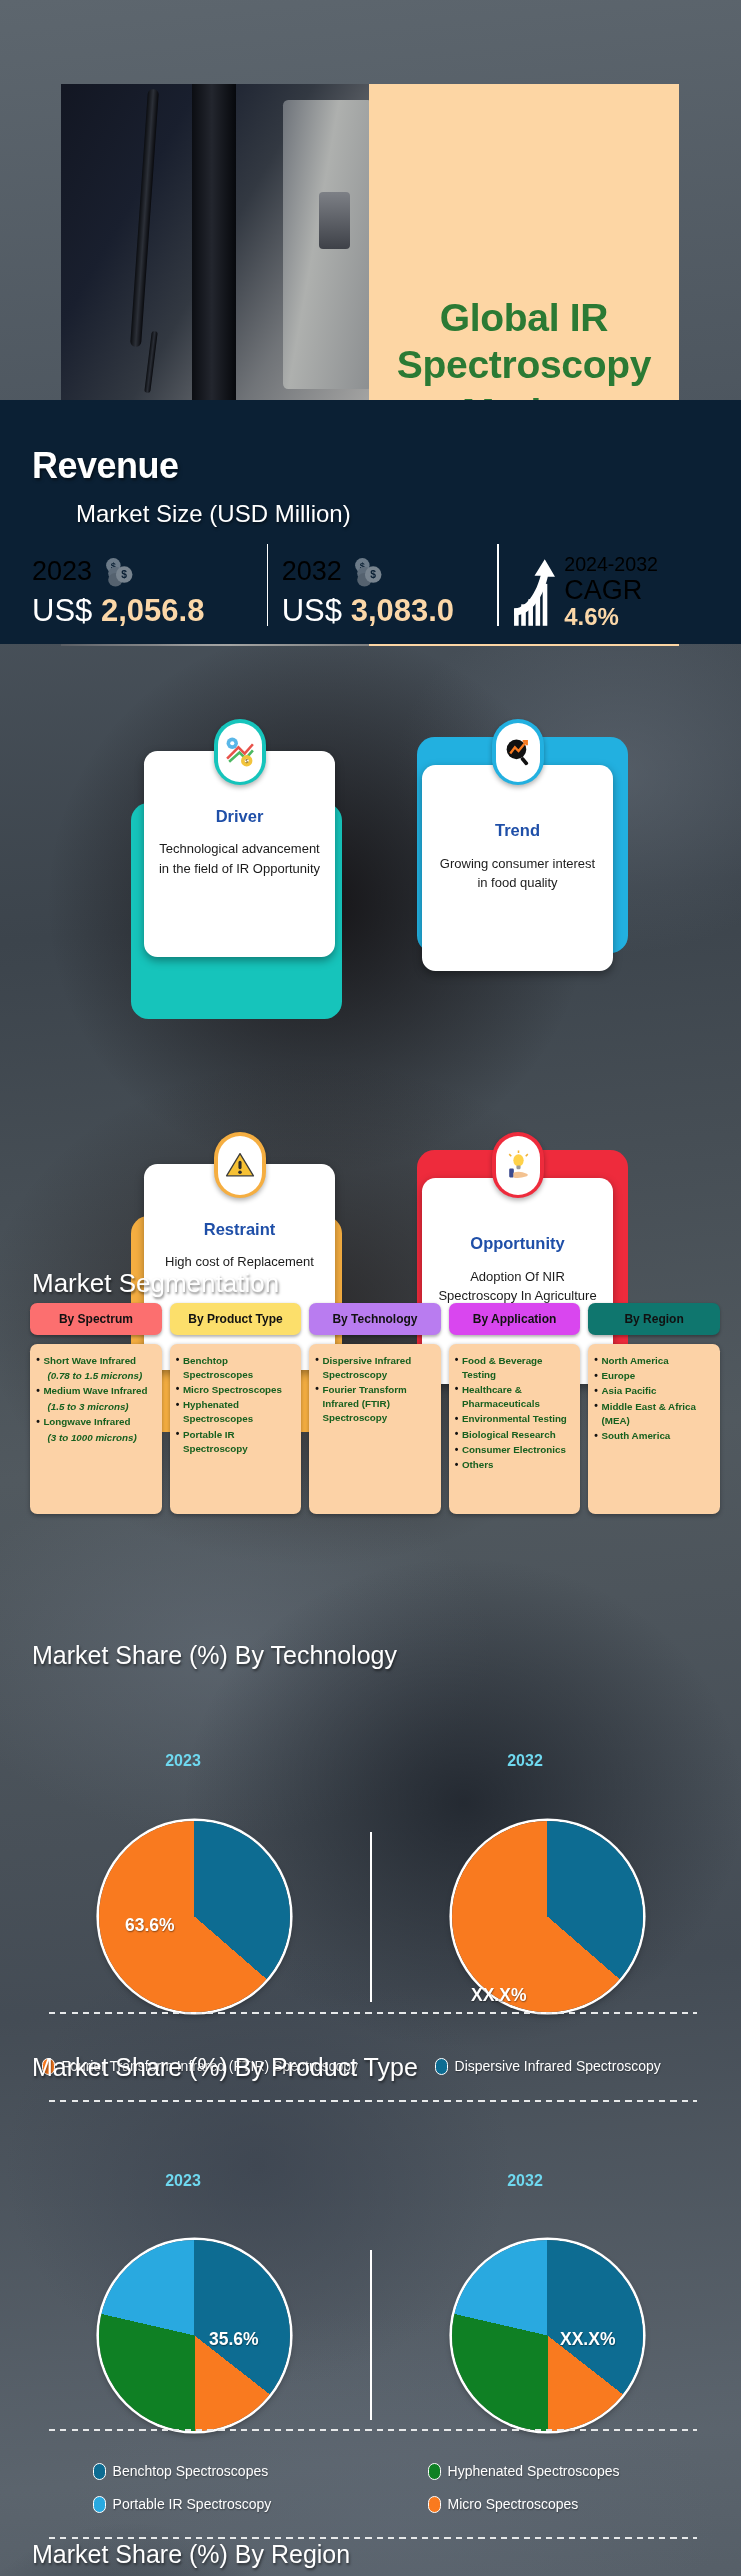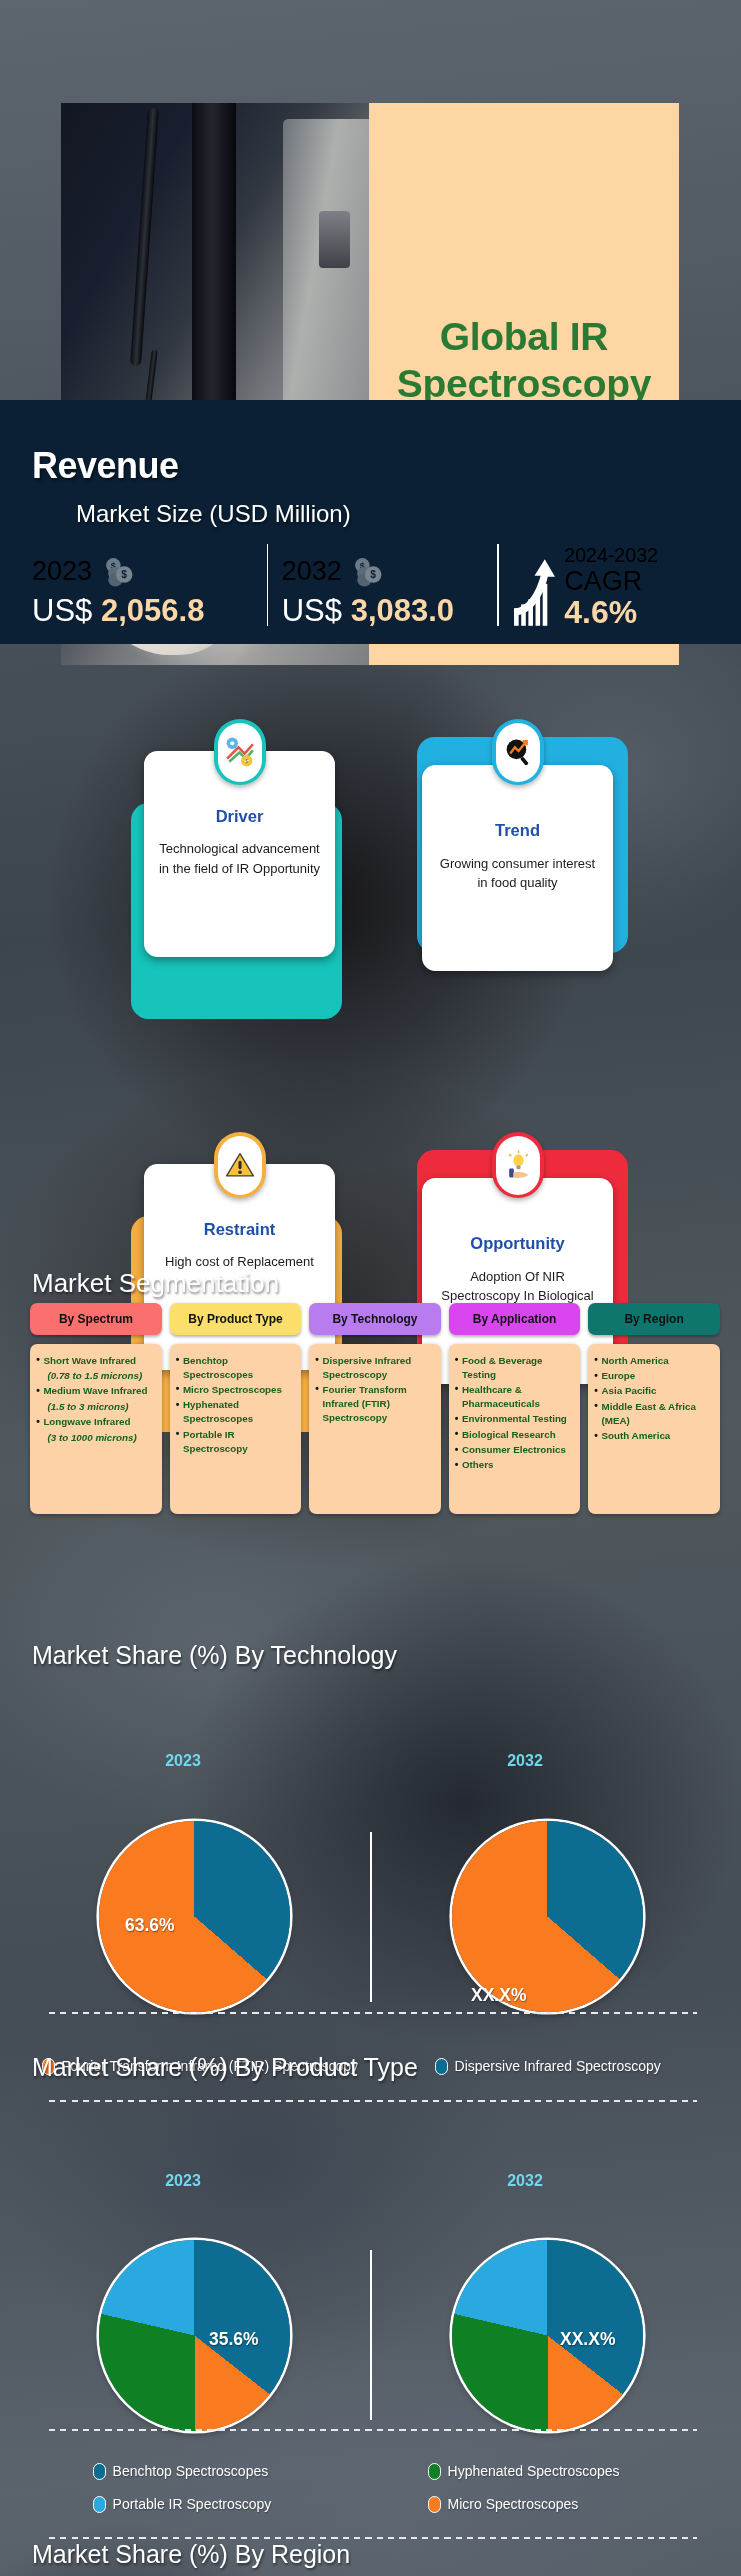--- a/index.html
+++ b/index.html
@@ -27,21 +27,21 @@
       radial-gradient(ellipse 361px 319px at 258px 2164px, rgba(58,66,78,.7), transparent 70%),
       radial-gradient(ellipse 412px 361px at 464px 1803px, rgba(26,31,39,.78), transparent 68%),
       radial-gradient(ellipse 392px 268px at 216px 1649px, rgba(110,120,132,.42), transparent 70%),
       radial-gradient(ellipse 464px 361px at 309px 1314px, rgba(32,28,28,.75), transparent 70%),
       radial-gradient(ellipse 412px 412px at 319px 902px, rgba(18,16,18,.9), transparent 66%),
       radial-gradient(ellipse 319px 258px at 618px 773px, rgba(108,117,128,.45), transparent 70%),
       linear-gradient(175deg, #5d666e 0%, #4d565f 14%, #3c444c 28%, #51595f 44%, #444c55 60%, #5b646d 74%, #4a535c 88%, #333b44 100%);
   }
 
   
-  .header-wrap { position: absolute; left: 0; top: 0; width: 742px; height: 400px; margin-top: 19px; }
+  .header-wrap { position: absolute; left: 0; top: 0; width: 742px; height: 400px; }
   .hdr-img {
     position: absolute; left: 61px; top: 84px; width: 308px; height: 562px;
     background:
       radial-gradient(ellipse 77px 57px at 211px 448px, rgba(255,60,70,.95), rgba(190,30,45,.6) 60%, transparent 78%),
       radial-gradient(ellipse 118px 88px at 206px 453px, rgba(255,220,225,.35), transparent 70%),
       radial-gradient(ellipse 155px 134px at 134px 479px, rgba(240,240,238,.92), transparent 66%),
       linear-gradient(120deg, rgba(18,22,34,.98) 0%, rgba(24,30,45,.95) 22%, rgba(52,58,66,.85) 40%, rgba(150,152,150,.65) 58%, rgba(205,203,196,.75) 78%, rgba(160,160,156,.7) 100%),
       #2a3040;
     overflow: hidden;
   }
@@ -123,21 +123,21 @@
   .rev-val { font-size: 31px; font-weight: bold; margin-top: 4.1px; white-space: nowrap; }
   .rev-val .cur { color: #fff; font-weight: 400; }
   .rev-val .num { color: #fbd7a8; }
   .divider {
     width: 1.5px; height: 82px; background: #fff; margin: 0 13.4px 3.1px 0; align-self: flex-end;
   }
   .cagr-block { display: flex; align-items: flex-end; }
   .cagr-text { margin-left: 8.2px; }
   .cagr-years { font-size: 19.6px; font-weight: 400; }
   .cagr-label { font-size: 27px; font-weight: 400; line-height: 1.05; }
-  .cagr-value { font-size: 32px; font-weight: bold; color: #fbd7a8; line-height: 1.05; }
+  .cagr-value { font-size: 24px; font-weight: bold; color: #fbd7a8; line-height: 1.05; }
 
   
   .df-title {
     position: absolute; left: 0; top: 680px; width: 742px; text-align: center;
     color: #fff; font-size: 31px; font-weight: bold;
     text-shadow: 1.5px 2.1px 3.1px rgba(0,0,0,.55);
   }
   .factor-card { position: absolute; width: 191px; }
   .factor-shadow {
     position: absolute; width: 211px; height: 216px; border-radius: 17.5px;
@@ -381,21 +381,21 @@
           <svg width="31" height="30" viewBox="0 0 60 58">
             <path d="M30 6 v-5 M16 12 l-4-4 M44 12 l4-4" stroke="#f2b134" stroke-width="3"></path>
             <ellipse cx="30" cy="20" rx="10" ry="12" fill="#ffd24a"></ellipse>
             <rect x="26" y="30" width="8" height="7" rx="2" fill="#9a9a9a"></rect>
             <rect x="12" y="36" width="9" height="17" rx="2" fill="#3b4a8f"></rect>
             <path d="M20 44 q12 -5 26 2 q4 2 0 5 q-16 5 -26 2 z" fill="#f3c291"></path>
           </svg>
         </div>
       </div>
       <div class="factor-name">Opportunity</div>
-      <div class="factor-desc">Adoption Of NIR Spectroscopy In Biological</div>
+      <div class="factor-desc">Adoption Of NIR Spectroscopy In Agriculture</div>
     </div>
   </div>
 
   <div class="seg-title">Market Segmentation</div>
   <div class="seg-cols">
 
     <div class="seg-col">
       <div class="seg-pill" style="background:#fc6f6f;">By Spectrum</div>
       <div class="seg-body">
         <div class="seg-item">Short Wave Infrared</div>

